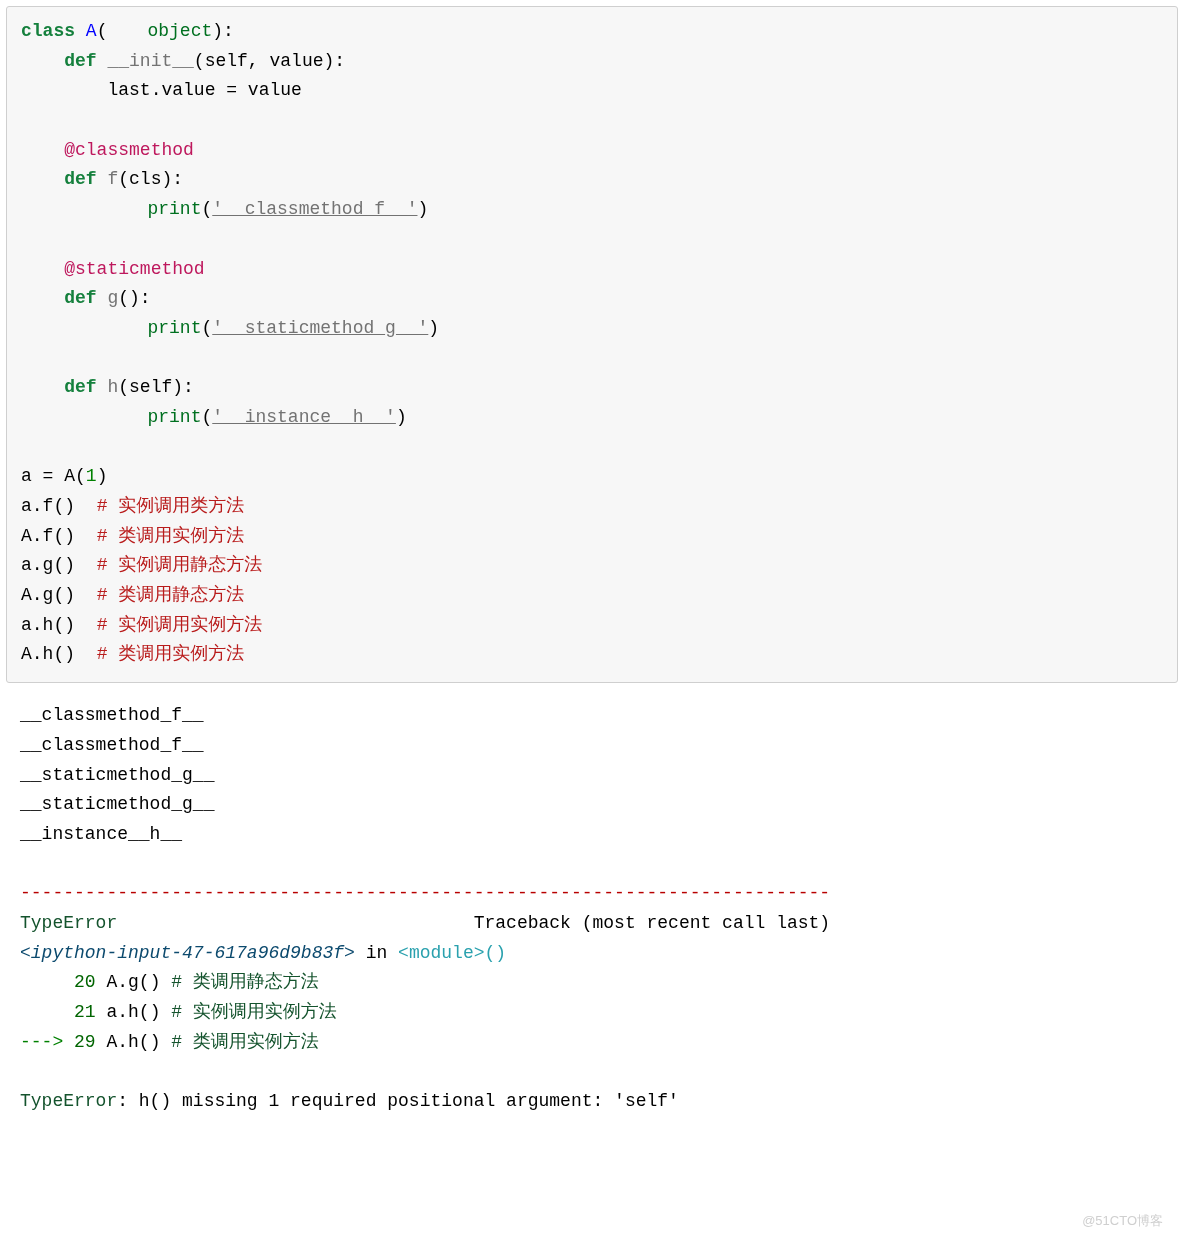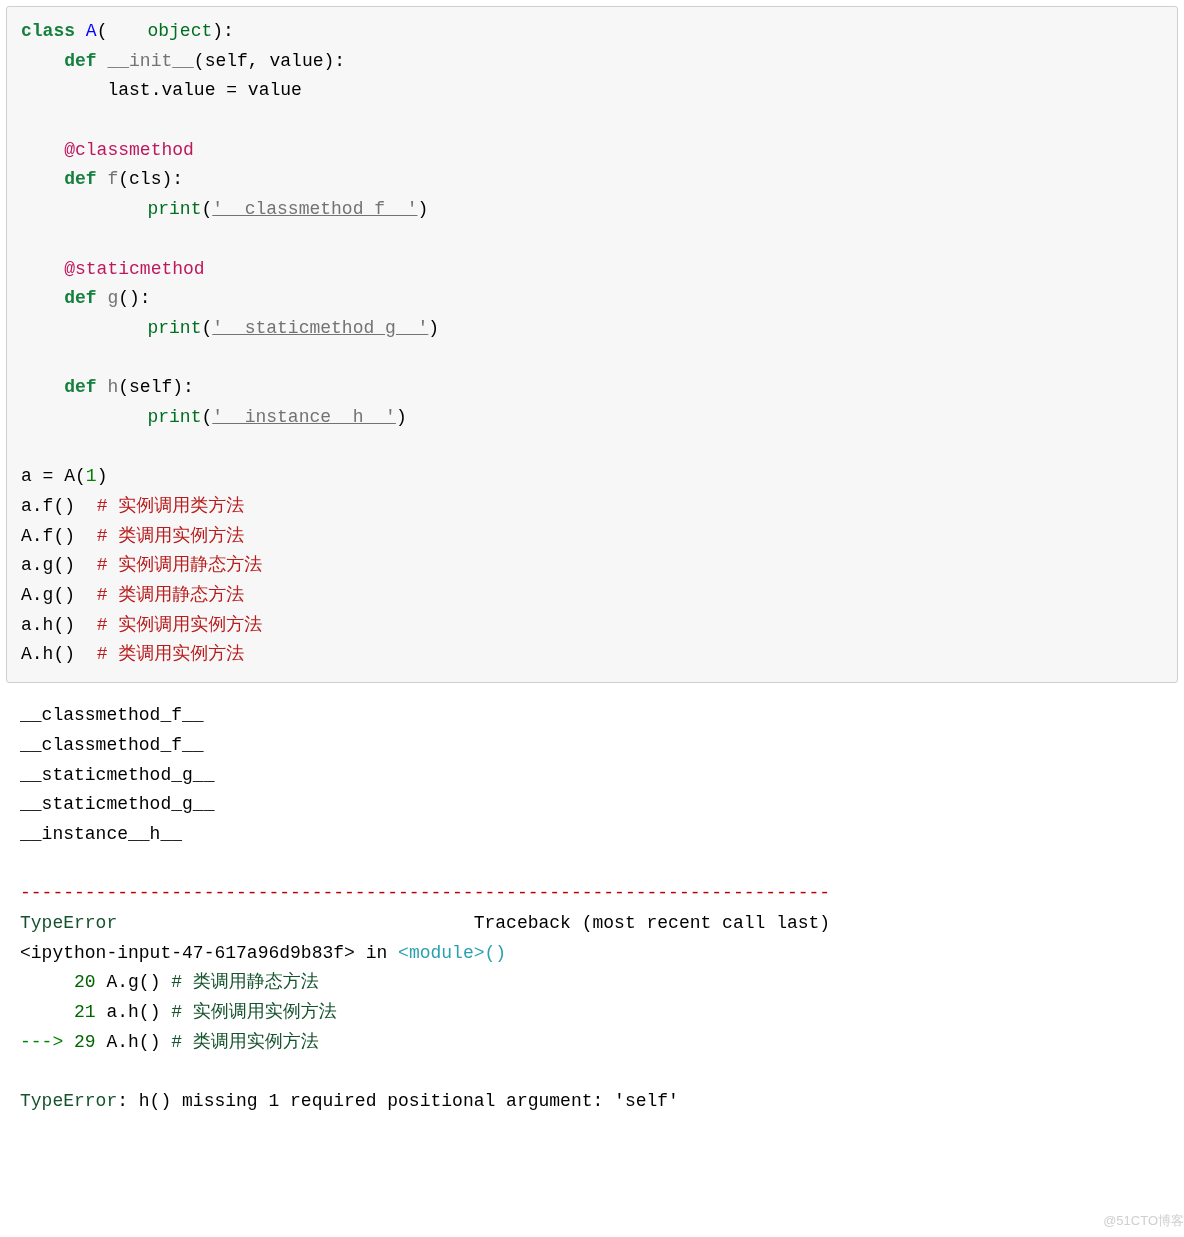--- a/index.html
+++ b/index.html
@@ -29,30 +29,30 @@
   .kw-green { color: #15803d; font-weight: bold; }
   .cls-blue { color: #0000ff; }
   .fn-blue  { color: #737373; }
   .builtin  { color: #007020; margin-left: 40px; }
   .decorator { color: #be185d; }
   .string   { color: #737373; text-decoration: underline; }
   .num      { color: #008000; }
   .comment  { color: #b91c1c; }
 
   .err-red   { color: #14532d; }
-  .err-green { color: #000000; }
+  .err-green { color: #0c4a6e; font-style: italic; }
   .err-cyan  { color: #2aa1ae; }
   .err-num   { color: #006400; }
   .arrow     { color: #008000; }
   .dash-sep  { color: #b80000; }
   .module-link { color: #2aa1ae; }
 
   .watermark {
     position: fixed;
-    right: 0;
+    right: 21px;
     bottom: 6px;
     font-size: 13px;
     color: #cfcfcf;
     font-family: sans-serif;
     pointer-events: none;
   }
 </style>
 </head>
 <body>
 

